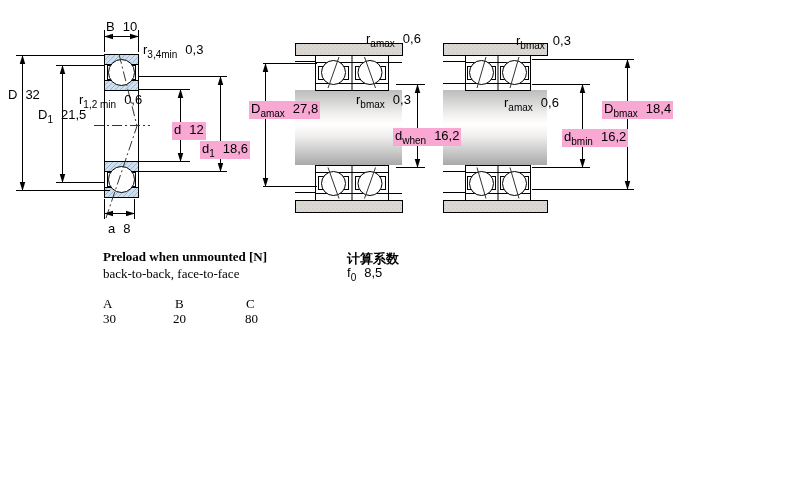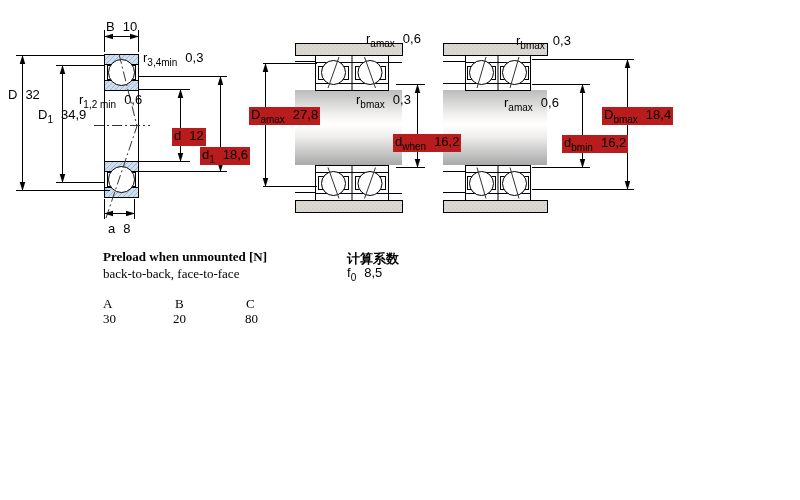--- a/index.html
+++ b/index.html
@@ -2,21 +2,21 @@
 <html><head>
 <meta charset="utf-8">
 <style>
   html,body{margin:0;padding:0;background:#fff;}
   #page{position:relative;width:800px;height:500px;background:#fff;overflow:hidden;
         font-family:"Liberation Sans",sans-serif;color:#000;}
   #drawing{position:absolute;left:0;top:0;}
   .dim{position:absolute;font:13px "Liberation Sans",sans-serif;white-space:nowrap;line-height:15px;}
   .dim sub{font-size:10px;line-height:1;}
   .dim .val{margin-left:8px;}
-  .boxed{background:#b91c1c;padding:0 2px;margin-top:6px;}
+  .boxed{background:#f9a8d4;padding:0 2px;}
   .txt{position:absolute;font:13px "Liberation Serif",serif;white-space:nowrap;}
   .txt.b{font-weight:bold;}
   .sans{font-family:"Liberation Sans",sans-serif;}
 </style>
 </head>
 <body>
 
 <div id="page">
 
   <svg id="drawing" width="800" height="350" viewBox="0 0 800 350">
@@ -151,23 +151,23 @@
       <g stroke="#000" stroke-width="1" fill="none">
         <path d="M532,59.5 H634 M532,189.5 H634"></path>
         <line x1="627.5" y1="59.5" x2="627.5" y2="189.5" marker-start="url(#ar)" marker-end="url(#ar)"></line>
         <path d="M532,84.5 H590 M532,167.5 H590"></path>
         <line x1="582.5" y1="84.5" x2="582.5" y2="167.5" marker-start="url(#ar)" marker-end="url(#ar)"></line>
       </g>
     </g>
   </svg>
 
   <div class="dim" style="left:106px;top:19px"><span>B</span><sub></sub><span class="val">10</span></div>
-  <div class="dim" style="left:143px;top:50px"><span>r</span><sub>3,4min</sub><span class="val">0,3</span></div>
+  <div class="dim" style="left:143px;top:42px"><span>r</span><sub>3,4min</sub><span class="val">0,3</span></div>
   <div class="dim" style="left:8px;top:87px"><span>D</span><sub></sub><span class="val">32</span></div>
-  <div class="dim" style="left:38px;top:107px"><span>D</span><sub>1</sub><span class="val">34,9</span></div>
+  <div class="dim" style="left:38px;top:107px"><span>D</span><sub>1</sub><span class="val">21,5</span></div>
   <div class="dim" style="left:79px;top:92px"><span>r</span><sub>1,2 min</sub><span class="val">0,6</span></div>
   <div class="dim boxed" style="left:172px;top:122px"><span>d</span><sub></sub><span class="val">12</span></div>
   <div class="dim boxed" style="left:200px;top:141px"><span>d</span><sub>1</sub><span class="val">18,6</span></div>
   <div class="dim" style="left:108px;top:221px"><span>a</span><sub></sub><span class="val">8</span></div>
 
   <div class="dim" style="left:366px;top:31px"><span>r</span><sub>amax</sub><span class="val">0,6</span></div>
   <div class="dim" style="left:356px;top:92px"><span>r</span><sub>bmax</sub><span class="val">0,3</span></div>
   <div class="dim boxed" style="left:249px;top:101px"><span>D</span><sub>amax</sub><span class="val">27,8</span></div>
   <div class="dim boxed" style="left:393px;top:128px"><span>d</span><sub>when</sub><span class="val">16,2</span></div>
 

